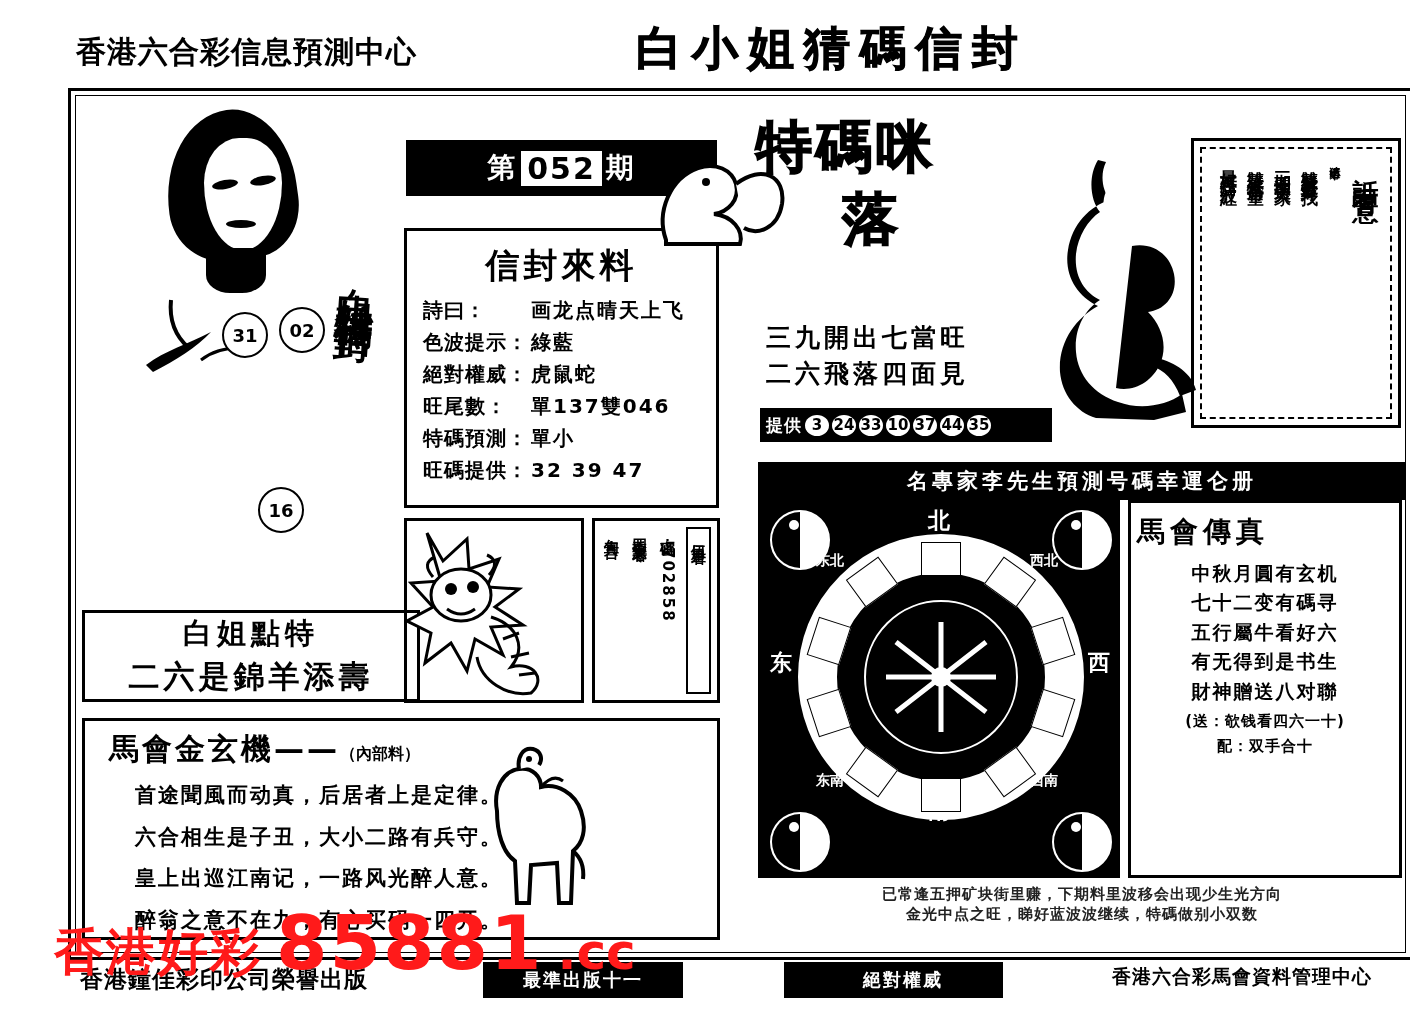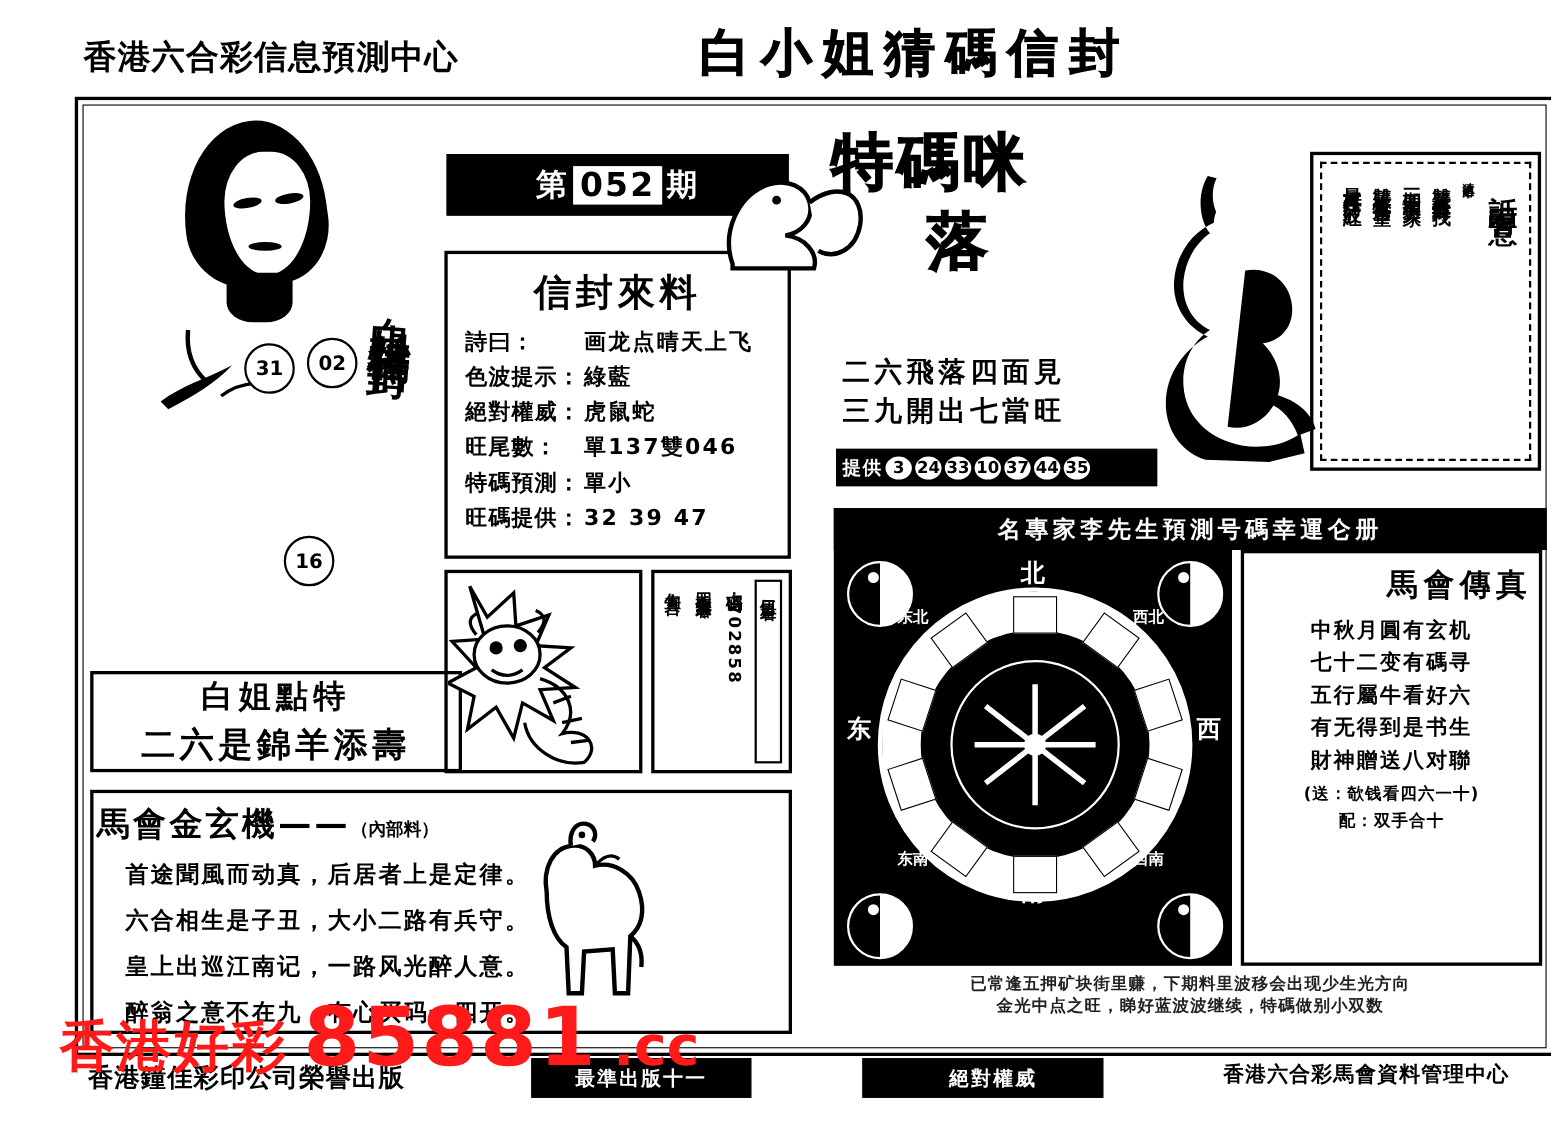--- a/index.html
+++ b/index.html
@@ -126,21 +126,21 @@
     justify-content:space-around;padding:6px 2px;
   }
   .v-text{
     writing-mode:vertical-rl;font-size:15px;font-weight:bold;letter-spacing:2px;
   }
   .v-text.boxed{border:2px solid #000;padding:3px 1px;}
 
   
   .mahui-box{
     position:absolute;left:46px;top:718px;width:638px;height:222px;
-    border:3px solid #000;box-sizing:border-box;padding:8px 3px;
+    border:3px solid #000;box-sizing:border-box;padding:8px 24px;
   }
   .mahui-title{font-size:30px;font-weight:bold;letter-spacing:3px;}
   .mahui-title .sub{font-size:16px;font-weight:bold;letter-spacing:0;}
   .poem{font-size:21px;font-weight:bold;letter-spacing:2px;margin:10px 0 0 26px;line-height:1.5;}
 
   
   .camel{position:absolute;right:92px;top:10px;width:180px;height:190px;}
 
   
   .tm-head{
@@ -244,21 +244,21 @@
     position:absolute;width:40px;height:34px;background:#fff;border:1px solid #000;
     box-sizing:border-box;color:#000;font-size:11px;font-weight:bold;
     display:flex;align-items:center;justify-content:center;
   }
 
   
   .mht-box{
     position:absolute;left:1092px;top:500px;width:274px;height:378px;
     border:3px solid #000;box-sizing:border-box;padding:10px 6px;
   }
-  .mht-title{text-align:right;font-size:28px;font-weight:bold;letter-spacing:5px;margin-bottom:8px;}
+  .mht-title{text-align:left;font-size:28px;font-weight:bold;letter-spacing:5px;margin-bottom:8px;}
   .mht-line{font-size:19px;font-weight:bold;letter-spacing:2px;text-align:center;line-height:1.55;}
   .mht-small{font-size:15px;font-weight:bold;text-align:center;margin-top:6px;letter-spacing:1px;}
 
   
   .compass-note{
     position:absolute;left:726px;top:884px;width:640px;
     text-align:center;font-size:15px;font-weight:bold;letter-spacing:1px;line-height:1.35;
     color:#222;
   }
 
@@ -409,22 +409,22 @@
         <path d="M100 64 C126 44 150 56 146 84 C142 108 122 116 108 108" fill="#fff" stroke="#000" stroke-width="4"></path>
         <circle cx="70" cy="62" r="4" fill="#000"></circle>
         <path d="M58 50 q-8 -14 4 -16" stroke="#000" stroke-width="3" fill="none"></path>
       </svg>
     </div>
     <div class="t1">特碼咪</div>
     <div class="t2">落</div>
   </div>
 
   <div class="tm-lines">
+    <div>三九開出七當旺</div>
     <div>二六飛落四面見</div>
-    <div>三九開出七當旺</div>
   </div>
 
   <div class="tigong">
     <span class="lbl">提供</span>
     <span class="n">3</span>
     <span class="n">24</span>
     <span class="n">33</span>
     <span class="n">10</span>
     <span class="n">37</span>
     <span class="n">44</span>

